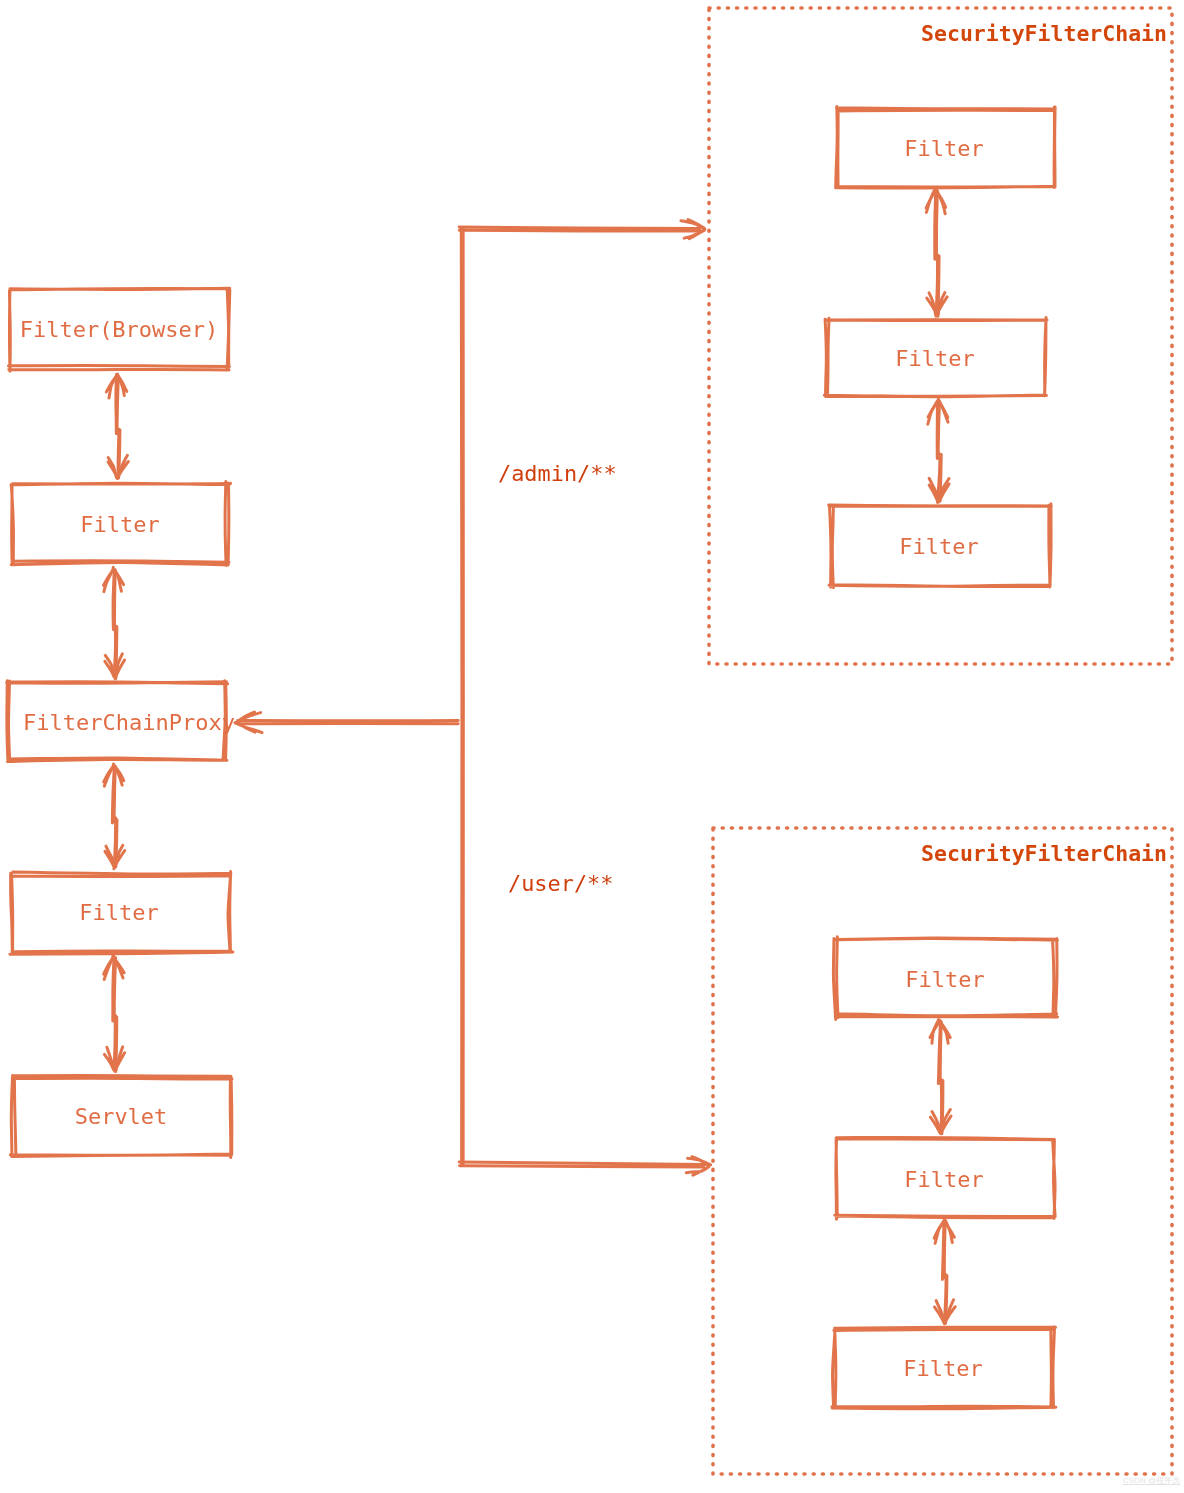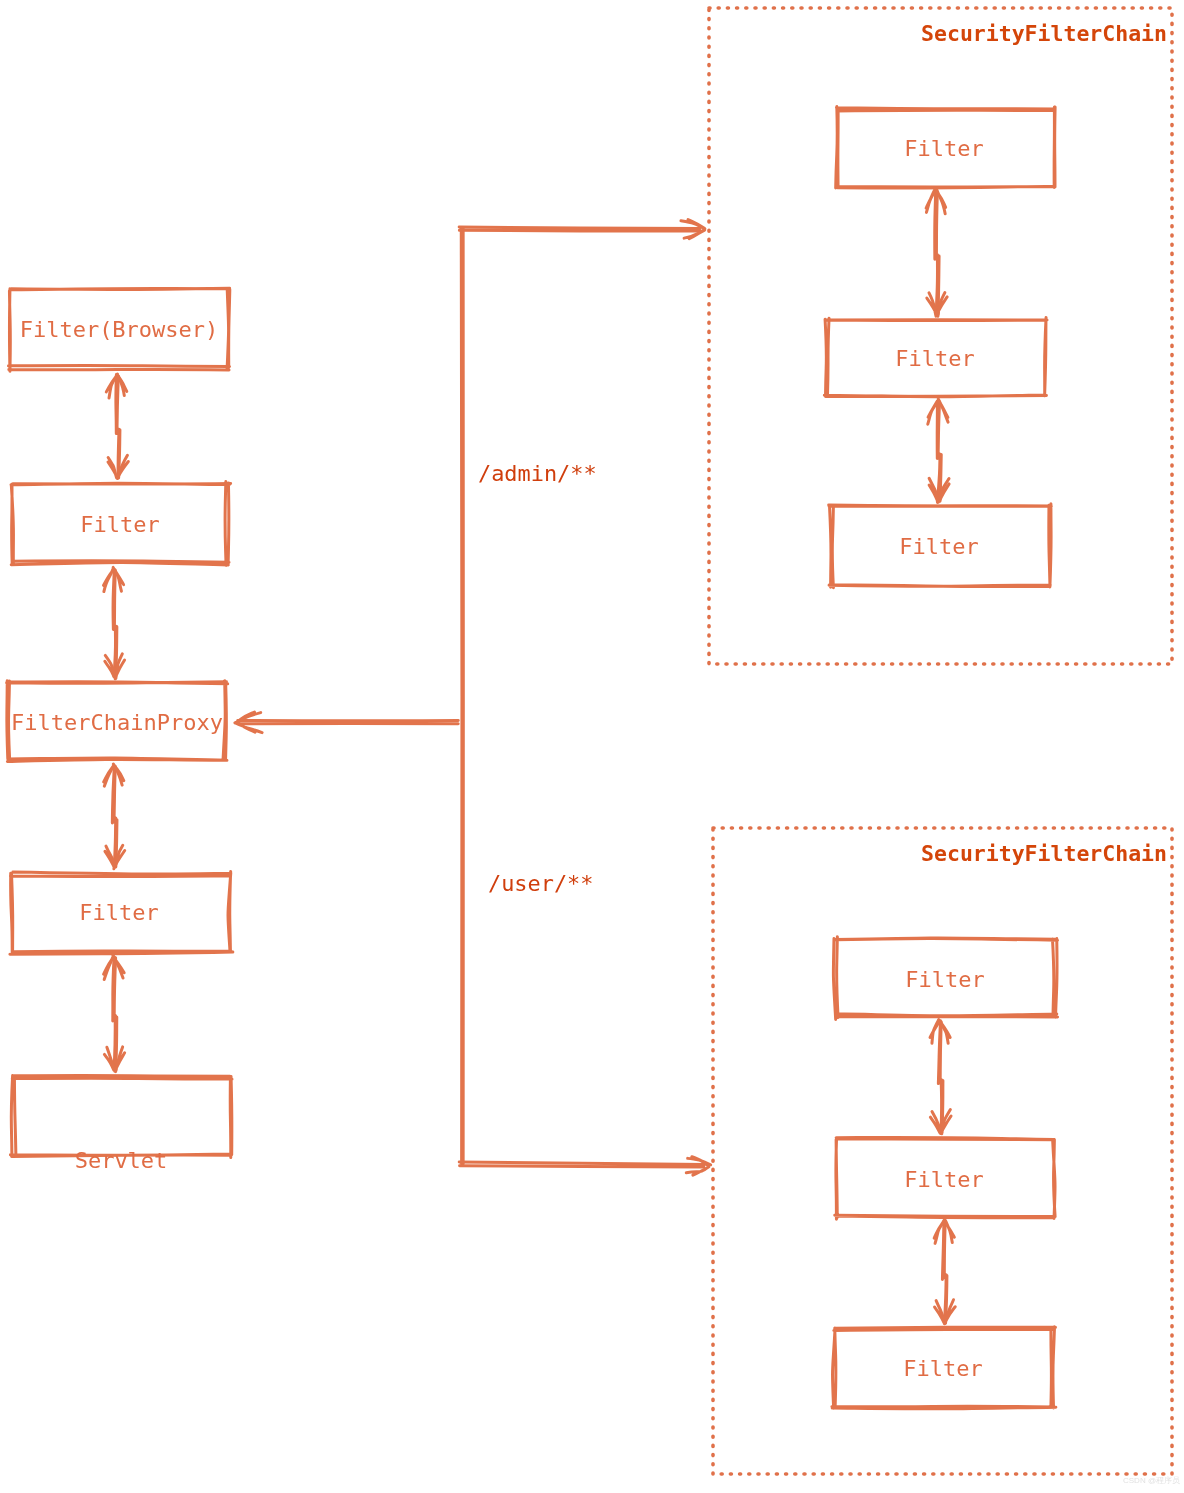--- a/index.html
+++ b/index.html
@@ -12,24 +12,24 @@
   .stroke { fill:none; stroke:#e2744c; stroke-width:3.0;
             stroke-linecap:round; stroke-linejoin:round; }
   .dashbox { fill:none; stroke:#e0714a; stroke-width:3.6;
              stroke-linecap:round; stroke-dasharray:1.0 8.2; }
   .boxlabel { position:absolute; color:#e06c44; font-size:22px;
               line-height:1; white-space:nowrap;
               transform:translate3d(-50%,-50%,0);text-align:center; }
   .chaintitle { position:absolute; color:#d44509; font-size:21.5px;
                 line-height:1; white-space:nowrap; transform:translateZ(0);font-weight:bold; }
   .route { position:absolute; color:#d03e0c; font-size:21.9px;
-           line-height:1; white-space:nowrap; transform:translateZ(0); }
+           line-height:1; white-space:nowrap; transform:translateZ(0);margin-left:20px; }
   .watermark { position:absolute; right:4px; top:1477px; color:#e2e2e2;
                font-size:8px; line-height:1; white-space:nowrap;
-               font-family:"Liberation Sans","DejaVu Sans",sans-serif; }
+               font-family:"Liberation Sans","DejaVu Sans",sans-serif;text-decoration:underline; }
 </style>
 </head>
 <body>
 
 <div id="canvas">
   <svg class="layer" viewBox="0 0 1184 1493">
     <g>
       <rect class="dashbox" x="709" y="8" width="463" height="656"></rect>
       <rect class="dashbox" x="713" y="828" width="459" height="646"></rect>
     </g>
@@ -82,23 +82,23 @@
       <path class="stroke" d="M704.77 229.66C694.69 234.60 695.52 235.86 684.12 238.12M704.58 230.06C695.45 234.72 698.45 234.34 689.20 238.71M704.87 228.77C693.65 223.14 696.90 223.69 680.96 220.75M704.50 228.39C695.72 222.95 698.35 224.43 688.00 219.52"></path>
       <path class="stroke" d="M459.21 1162.06C600.37 1162.98 563.68 1163.57 704.69 1164.50M459.57 1165.82C600.31 1166.45 563.61 1166.46 703.86 1167.00"></path>
       <path class="stroke" d="M708.86 1166.79C698.71 1173.90 701.71 1170.65 686.28 1172.71M708.86 1166.76C699.92 1171.86 702.69 1170.38 692.85 1175.15M710.65 1164.79C696.38 1158.48 702.16 1160.06 687.66 1158.38M708.20 1165.58C699.89 1159.26 702.05 1160.56 691.81 1156.71"></path>
       <path class="stroke" d="M458.25 720.43C332.00 720.88 364.55 721.22 237.77 720.50M458.22 723.86C331.38 723.69 364.22 723.37 238.27 723.69"></path>
       <path class="stroke" d="M234.94 722.93C250.39 715.39 245.28 716.56 260.69 712.60M237.96 721.45C246.45 715.01 244.00 716.33 254.47 712.04M235.22 723.00C251.06 730.03 245.62 726.81 262.10 732.60M237.85 722.80C246.94 729.14 244.57 727.35 255.04 732.23"></path>
     </g>
   </svg>
   <div>
     <div class="boxlabel" style="left:119px;top:330px">Filter(Browser)</div>
     <div class="boxlabel" style="left:120px;top:525px">Filter</div>
-    <div class="boxlabel" style="left:117px;top:723px">FilterChainProxy</div>
+    <div class="boxlabel" style="left:129px;top:723px">FilterChainProxy</div>
     <div class="boxlabel" style="left:119px;top:913px">Filter</div>
-    <div class="boxlabel" style="left:121px;top:1161px">Servlet</div>
+    <div class="boxlabel" style="left:121px;top:1117px">Servlet</div>
   </div>
   <div>
     <div class="chaintitle" style="right:17px;top:23px">SecurityFilterChain</div>
     <div class="boxlabel" style="left:944px;top:149px">Filter</div>
     <div class="boxlabel" style="left:935px;top:359px">Filter</div>
     <div class="boxlabel" style="left:939px;top:547px">Filter</div>
   </div>
   <div>
     <div class="chaintitle" style="right:17px;top:843px">SecurityFilterChain</div>
     <div class="boxlabel" style="left:945px;top:980px">Filter</div>

